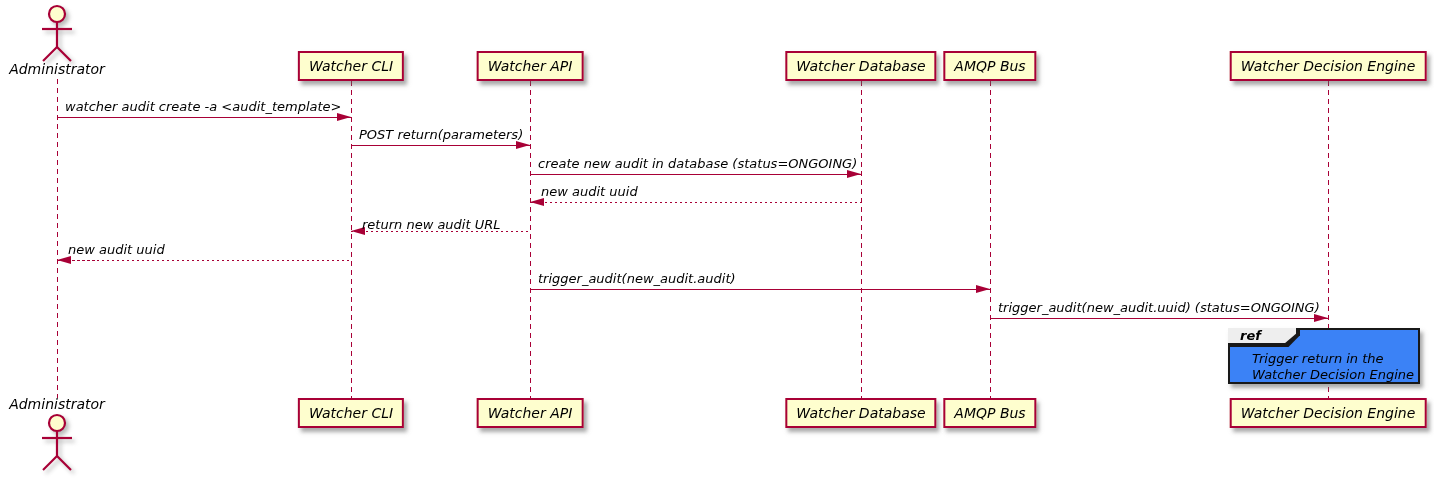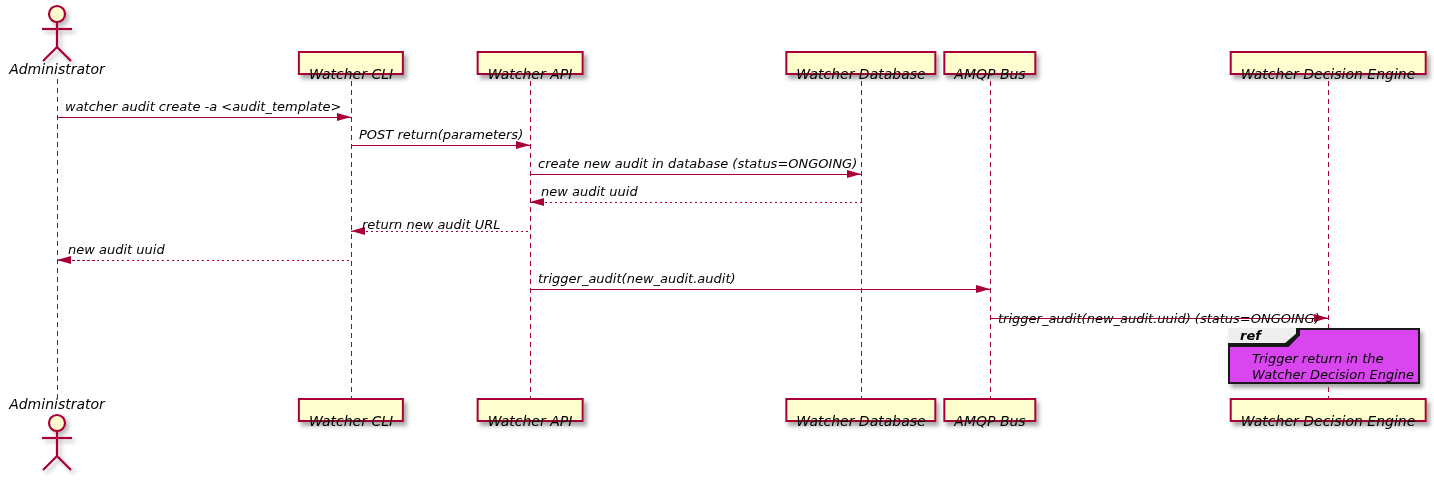--- a/index.html
+++ b/index.html
@@ -13,21 +13,21 @@
   * { box-sizing: border-box; }
   body { margin: 0; background: var(--bg); font-family: "DejaVu Sans", "Liberation Sans", sans-serif; }
   #stage { position: relative; width: 1434px; height: 486px; background: var(--bg); overflow: hidden; font-style: italic; }
 
   .lifeline {
     position: absolute; width: 1.4px; z-index: 1;
     background-image: repeating-linear-gradient(to bottom, var(--accent) 0, var(--accent) 5px, transparent 5px, transparent 9px);
   }
   .pbox {
     position: absolute; transform: translateX(-50%);
-    height: 24px; line-height: 26px; padding: 8px 9px;
+    height: 30px; line-height: 26px; padding: 0 9px;
     background: var(--pfill); border: 2px solid var(--accent);
     font-size: 14px; color: var(--ink); white-space: nowrap;
     box-shadow: 3px 4px 4px rgba(100,100,100,0.55); z-index: 3;
   }
   .actor-label {
     position: absolute; left: 57px; transform: translateX(-50%);
     font-size: 14px; color: var(--ink); white-space: nowrap; z-index: 3;
   }
   .actor-label.top { top: 61px; }
   .actor-label.bottom { top: 396px; }
@@ -42,21 +42,21 @@
   }
   .ahead { position: absolute; width: 0; height: 0; z-index: 2;
            border-top: 4.5px solid transparent; border-bottom: 4.5px solid transparent; }
   .ahead.right { border-left: 14px solid var(--accent); }
   .ahead.left  { border-right: 14px solid var(--accent); }
   .mlabel { position: absolute; height: 17px; line-height: 17px; font-size: 13px;
             color: var(--ink); white-space: nowrap; z-index: 2; }
 
   .refbox {
     position: absolute; left: 1228px; top: 328px; width: 192px; height: 56px;
-    background: #d946ef; border: 2px solid var(--refborder);
+    background: #3b82f6; border: 2px solid var(--refborder);
     box-shadow: 3px 4px 4px rgba(100,100,100,0.55); z-index: 4;
   }
   .reftab-outer {
     position: absolute; left: -2px; top: -2px; width: 72px; height: 19px;
     background: var(--refborder);
     clip-path: polygon(0 0, 100% 0, 100% 38%, 84% 100%, 0 100%);
   }
   .reftab-inner {
     position: absolute; left: 0; top: 0; width: 68px; height: 15px;
     background: var(--reftab);
@@ -134,14 +134,14 @@
     <div class="ahead left" style="left: 351px; top: 227px;"></div>
     <div class="mlabel" style="left: 362px; top: 216px;">return new audit URL</div>
     <div class="mline dashed" style="left: 57px; top: 260px; width: 294px;"></div>
     <div class="ahead left" style="left: 57px; top: 256px;"></div>
     <div class="mlabel" style="left: 68px; top: 241px;">new audit uuid</div>
     <div class="mline" style="left: 530px; top: 289px; width: 460px;"></div>
     <div class="ahead right" style="left: 976px; top: 285px;"></div>
     <div class="mlabel" style="left: 538px; top: 270px;">trigger_audit(new_audit.audit)</div>
     <div class="mline" style="left: 990px; top: 318px; width: 338px;"></div>
     <div class="ahead right" style="left: 1314px; top: 314px;"></div>
-    <div class="mlabel" style="left: 998px; top: 299px; margin-top: 11px;">trigger_audit(new_audit.uuid) (status=ONGOING)</div>
+    <div class="mlabel" style="left: 998px; top: 299px;">trigger_audit(new_audit.uuid) (status=ONGOING)</div>
   </div>
 
 </body></html>

